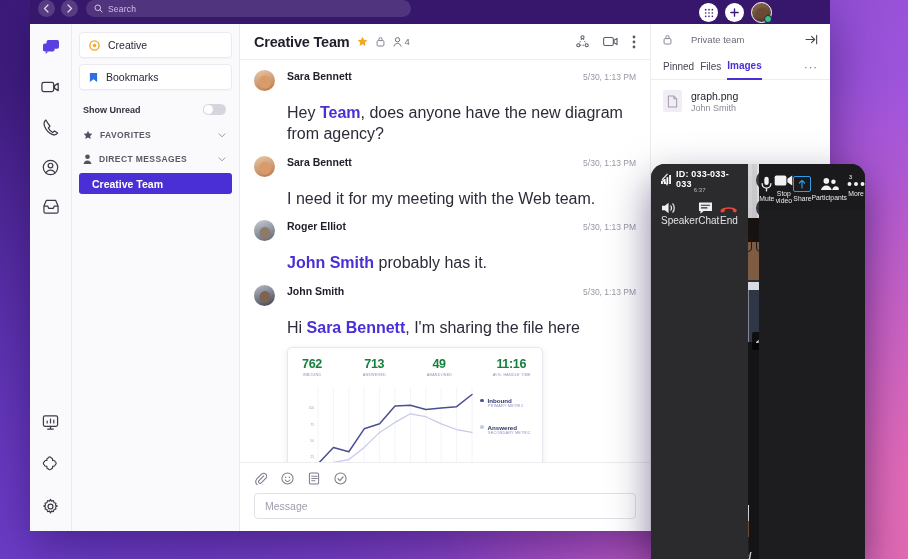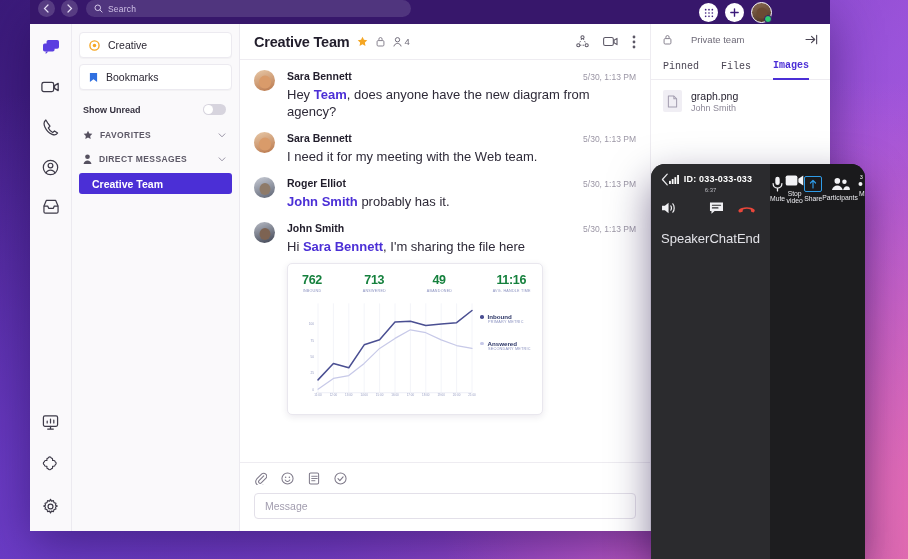--- a/index.html
+++ b/index.html
@@ -145,21 +145,21 @@
   }
   .av-sara { background: linear-gradient(160deg,#e8c9a8,#b9764a); }
   .av-sara::after { content:""; position:absolute; left:50%; top:58%; transform:translate(-50%,-50%); width:12px;height:13px;border-radius:50% 50% 45% 45%; background:#d99b6a; }
   .av-roger { background: linear-gradient(160deg,#c9cdd6,#5c6272); }
   .av-roger::after { content:""; position:absolute; left:50%; top:60%; transform:translate(-50%,-50%); width:11px;height:12px;border-radius:50%; background:#8e7a68; }
   .av-john { background: linear-gradient(160deg,#b8bcc6,#3e4352); }
   .av-john::after { content:""; position:absolute; left:50%; top:58%; transform:translate(-50%,-50%); width:11px;height:12px;border-radius:50%; background:#7d6352; }
   .msg-head { display: flex; align-items: baseline; }
   .msg-name { font-size: 10.5px; font-weight: bold; color: #211d2b; }
   .msg-time { margin-left: auto; font-size: 8.5px; color: #9b96a5; }
-  .msg-text { font-size: 13px; color: #2e2a38; margin-top: 5px; line-height: 1.3; }
+  .msg-text { font-size: 16px; color: #2e2a38; margin-top: 21px; line-height: 1.3; }
   .mention { color: #4b2fd6; font-weight: bold; }
 
   
   .chart-card {
     margin-top: 8px; width: 256px; height: 152px; background: #fff;
     border: 1px solid #e9e7ee; border-radius: 5px;
     box-shadow: 0 2px 7px rgba(30,10,70,0.09);
     padding: 9px 10px 6px 10px; display: flex; flex-direction: column;
   }
   .kpis { display: flex; justify-content: space-between; padding: 0 2px 0 4px; }
@@ -188,22 +188,22 @@
   .rpanel {
     width: 180px; flex: 0 0 180px; background: #fff; border-left: 1px solid #eeecf1;
     display: flex; flex-direction: column;
   }
   .rp-head {
     height: 30px; display: flex; align-items: center; gap: 19px; padding: 0 12px;
     font-size: 9.5px; color: #6e6a78;
   }
   .rp-head .expand { margin-left: auto; color: #4a4553; }
   .rp-tabs {
-    display: flex; align-items: center; gap: 22px; padding: 0 12px;
-    border-bottom: 1px solid #eeecf1; height: 26px; font-family: Liberation Mono, monospace;
+    display: flex; align-items: center; gap: 6px; padding: 0 12px;
+    border-bottom: 1px solid #eeecf1; height: 26px;
   }
   .rp-tab { font-size: 10px; color: #4a4553; height: 26px; display: flex; align-items: center; }
   .rp-tab.active { color: #4b2fd6; font-weight: bold; border-bottom: 2px solid #4b2fd6; }
   .rp-more { margin-left: auto; color: #6e6a78; letter-spacing: 1px; font-size: 11px; }
   .file-row { display: flex; gap: 9px; padding: 10px 12px; align-items: flex-start; }
   .file-ico {
     width: 19px; height: 22px; flex: 0 0 19px; background: #f0eef4; border-radius: 2px;
     display: flex; align-items: center; justify-content: center; color: #a29daf;
   }
   .file-name { font-size: 10.5px; color: #211d2b; }
@@ -220,21 +220,21 @@
   .ph-top-row { display: flex; align-items: center; gap: 6px; position: relative; height: 14px; }
   .ph-back { color: #e9e9ec; font-size: 12px; line-height: 1; }
   .ph-idwrap {
     position: absolute; left: 0; right: 0; display: flex; align-items: center;
     justify-content: center; gap: 5px;
   }
   .ph-id { color: #fff; font-size: 9px; font-weight: bold; letter-spacing: .2px; }
   .ph-timer { text-align: center; color: #b9b9c0; font-size: 6px; margin-top: 1px; }
   .ph-actions { display: flex; justify-content: space-around; margin-top: 8px; }
   .ph-act { text-align: center; color: #f0f0f3; }
-  .ph-act .lbl { font-size: 13px; margin-top: 16px; color: #e3e3e8; }
+  .ph-act .lbl { font-size: 10px; margin-top: 0; color: #e3e3e8; }
   .ph-stage { flex: 1; position: relative; background: #141416; overflow: hidden; }
   .stage-person {
     position: absolute; left: 0; top: 0; width: 100%; height: 178px;
     background: linear-gradient(180deg,#cfcfd2 0%,#bdbdc2 48%,#9a9aa0 100%);
   }
   .sp-wallL { position:absolute; left:0; top:0; width:38%; height:100%;
     background: linear-gradient(180deg,#d8d8da,#a9a9af); }
   .sp-wallR { position:absolute; right:0; top:0; width:24%; height:100%;
     background: linear-gradient(180deg,#e2e2e4,#b4b4b9); }
   .sp-body { position:absolute; left:50%; bottom:0; transform:translateX(-50%);

